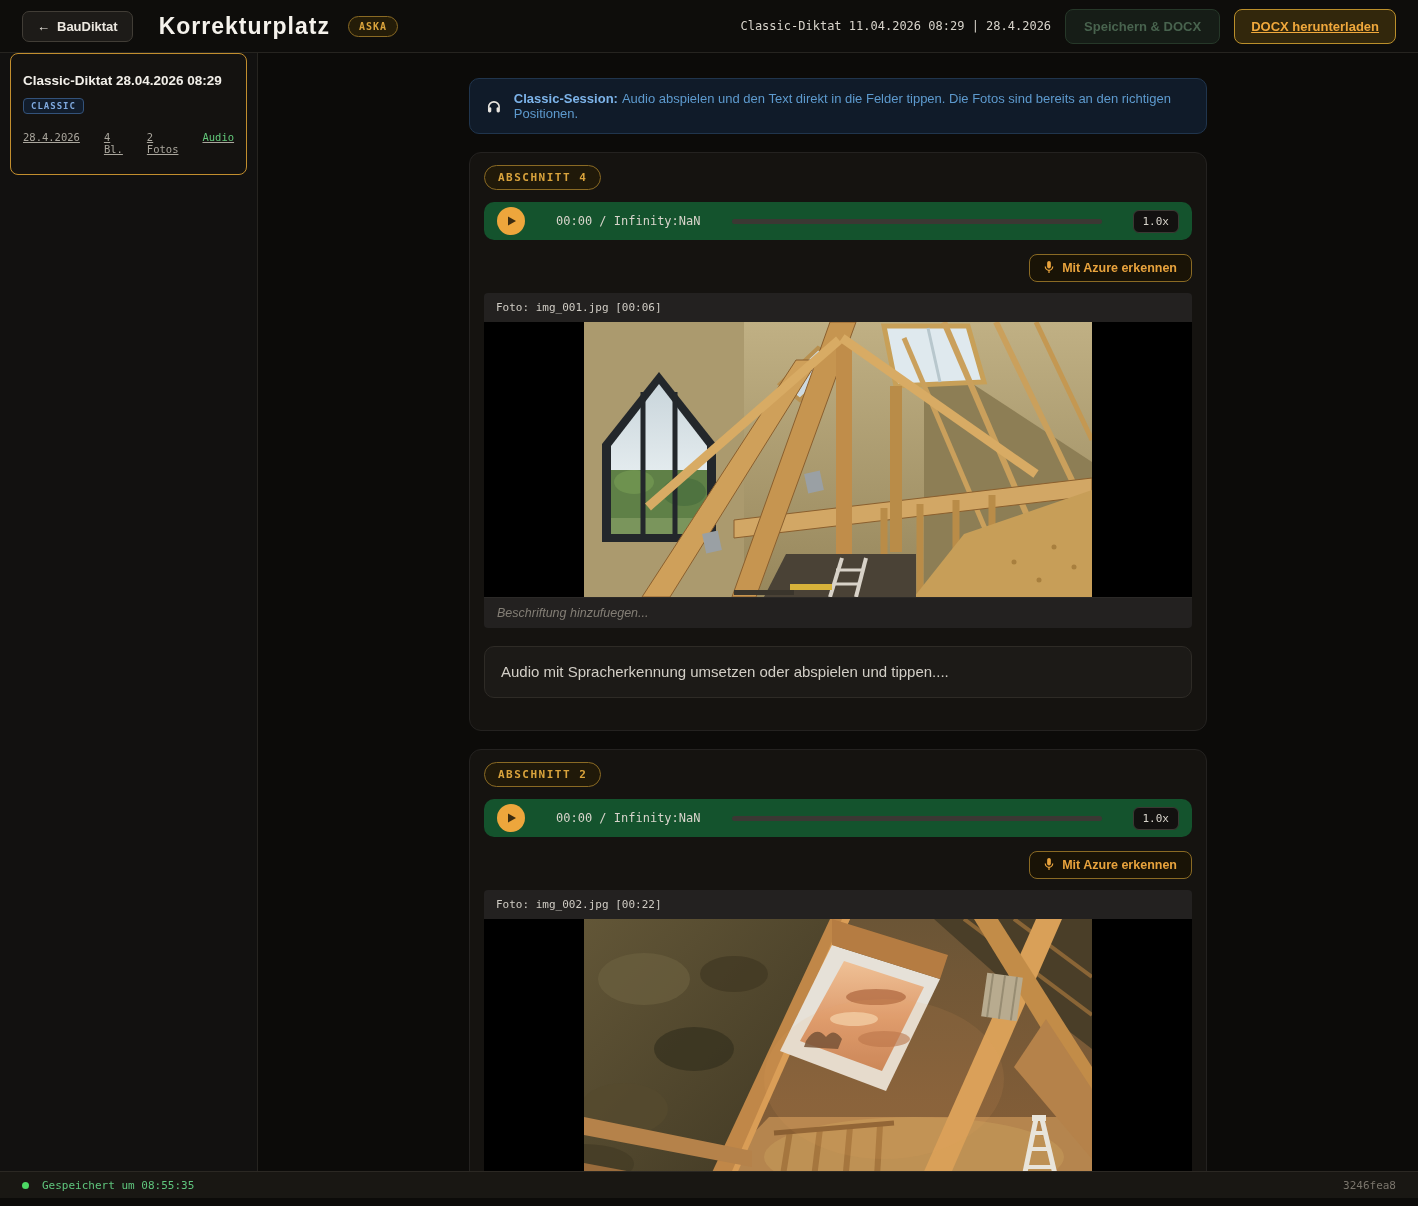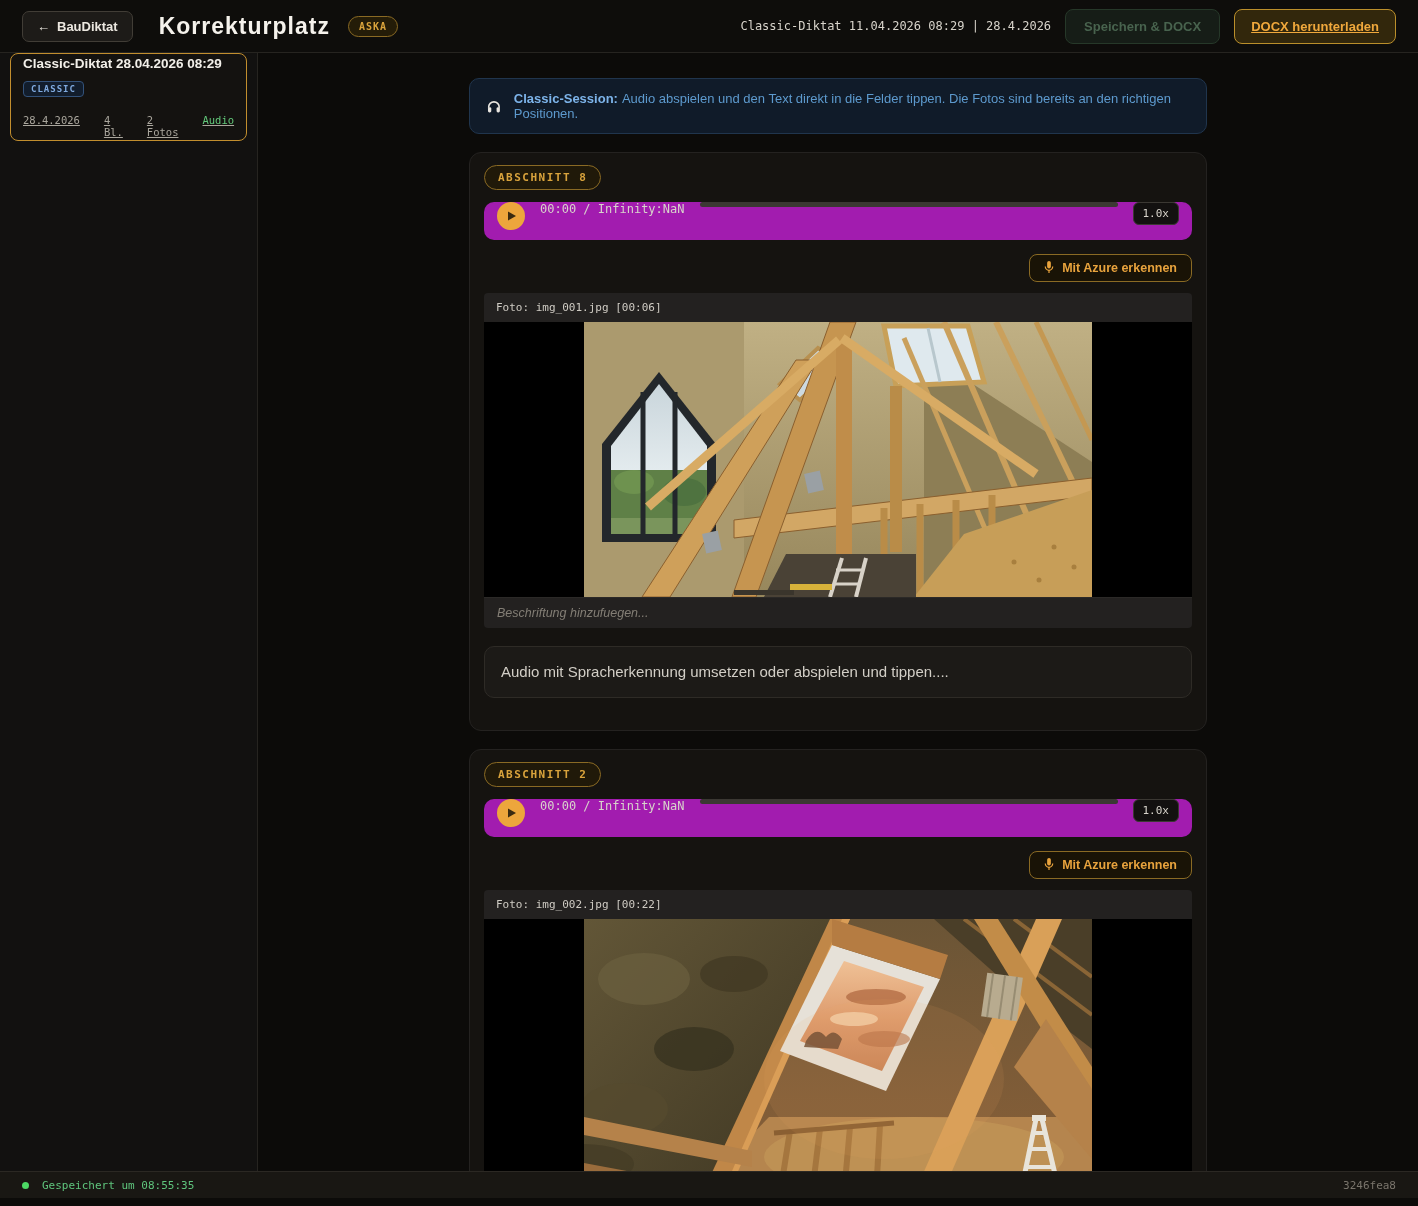--- a/index.html
+++ b/index.html
@@ -45,21 +45,21 @@
   .sidebar {
     width: 258px; min-width: 258px; background: #121110;
     border-right: 1px solid #262420; padding: 0 10px;
   }
   .sidebar-heading {
     font-size: 13px; font-weight: bold; letter-spacing: 3px; color: #dcd8d0;
     padding: 20px 6px 16px 6px; border-bottom: 1px solid #24221e; margin-bottom: 14px;
   }
   .session-card {
     border: 1px solid #c28e2e; border-radius: 8px; background: #141210;
-    padding: 2px 12px; cursor: pointer;
+    padding: 19px 12px; cursor: pointer;
   }
   .session-title { font-size: 13.5px; font-weight: bold; color: #f2efe9; margin-bottom: 7px; }
   .classic-badge {
     display: inline-block; font: bold 9px "DejaVu Sans Mono", monospace;
     color: #7fa9de; border: 1px solid #33527a; background: #121d2c;
     border-radius: 4px; padding: 2px 7px; letter-spacing: 1px; margin-bottom: 17px;
   }
   .session-meta { font: 10.5px "DejaVu Sans Mono", monospace; color: #aaa69d; display: flex; gap: 24px; text-decoration: underline; }
   .meta-audio { color: #62c87a; }
 
@@ -79,22 +79,22 @@
   .abschnitt {
     margin-top: 18px; background: #151310; border: 1px solid #242220;
     border-radius: 12px; padding: 10px 14px 28px 14px;
   }
   .section-badge {
     display: inline-block; font: bold 11px "DejaVu Sans Mono", monospace;
     color: #d9a33c; letter-spacing: 1.5px; border: 1px solid #8a6a24;
     background: #201909; border-radius: 999px; padding: 5px 13px; margin-top: 2px;
   }
   .player {
-    margin-top: 12px; height: 38px; background: #a21caf; border-radius: 10px;
-    display: flex; align-items: flex-start; padding: 0 13px; gap: 15px;
+    margin-top: 12px; height: 38px; background: #14532d; border-radius: 10px;
+    display: flex; align-items: center; padding: 0 13px; gap: 31px;
   }
   .play-btn {
     width: 28px; height: 28px; border-radius: 50%; background: #eda63c;
     border: none; display: flex; align-items: center; justify-content: center;
     cursor: pointer; flex: none;
   }
   .time { font: 12px "DejaVu Sans Mono", monospace; color: #d8d4cb; white-space: pre; }
   .track { flex: 1; height: 5px; background: #3b3833; border-radius: 3px; cursor: pointer; }
   .speed-btn {
     font: 11px "DejaVu Sans Mono", monospace; color: #d8d4cb;
@@ -184,21 +184,21 @@
             <path d="M4 13a8 8 0 0 1 16 0" fill="none" stroke="#e9e6e0" stroke-width="2.4" stroke-linecap="round"></path>
             <rect x="3" y="13" width="5" height="8" rx="2.2" fill="#e9e6e0"></rect>
             <rect x="16" y="13" width="5" height="8" rx="2.2" fill="#e9e6e0"></rect>
           </svg>
           <div class="banner-text">
             <span class="banner-title">Classic-Session:</span><span>Audio abspielen und den Text direkt in die Felder tippen. Die Fotos sind bereits an den richtigen Positionen.</span>
           </div>
         </div>
 
         <section class="abschnitt">
-          <span class="section-badge">ABSCHNITT 8</span>
+          <span class="section-badge">ABSCHNITT 4</span>
 
           <div class="player">
             <button class="play-btn">
               <svg width="12" height="12" viewBox="0 0 12 12">
                 <polygon points="3,1.5 11,6 3,10.5" fill="#3a2b10"></polygon>
               </svg>
             </button>
             <span class="time">00:00 / Infinity:NaN</span>
             <div class="track"></div>
             <button class="speed-btn">1.0x</button>

